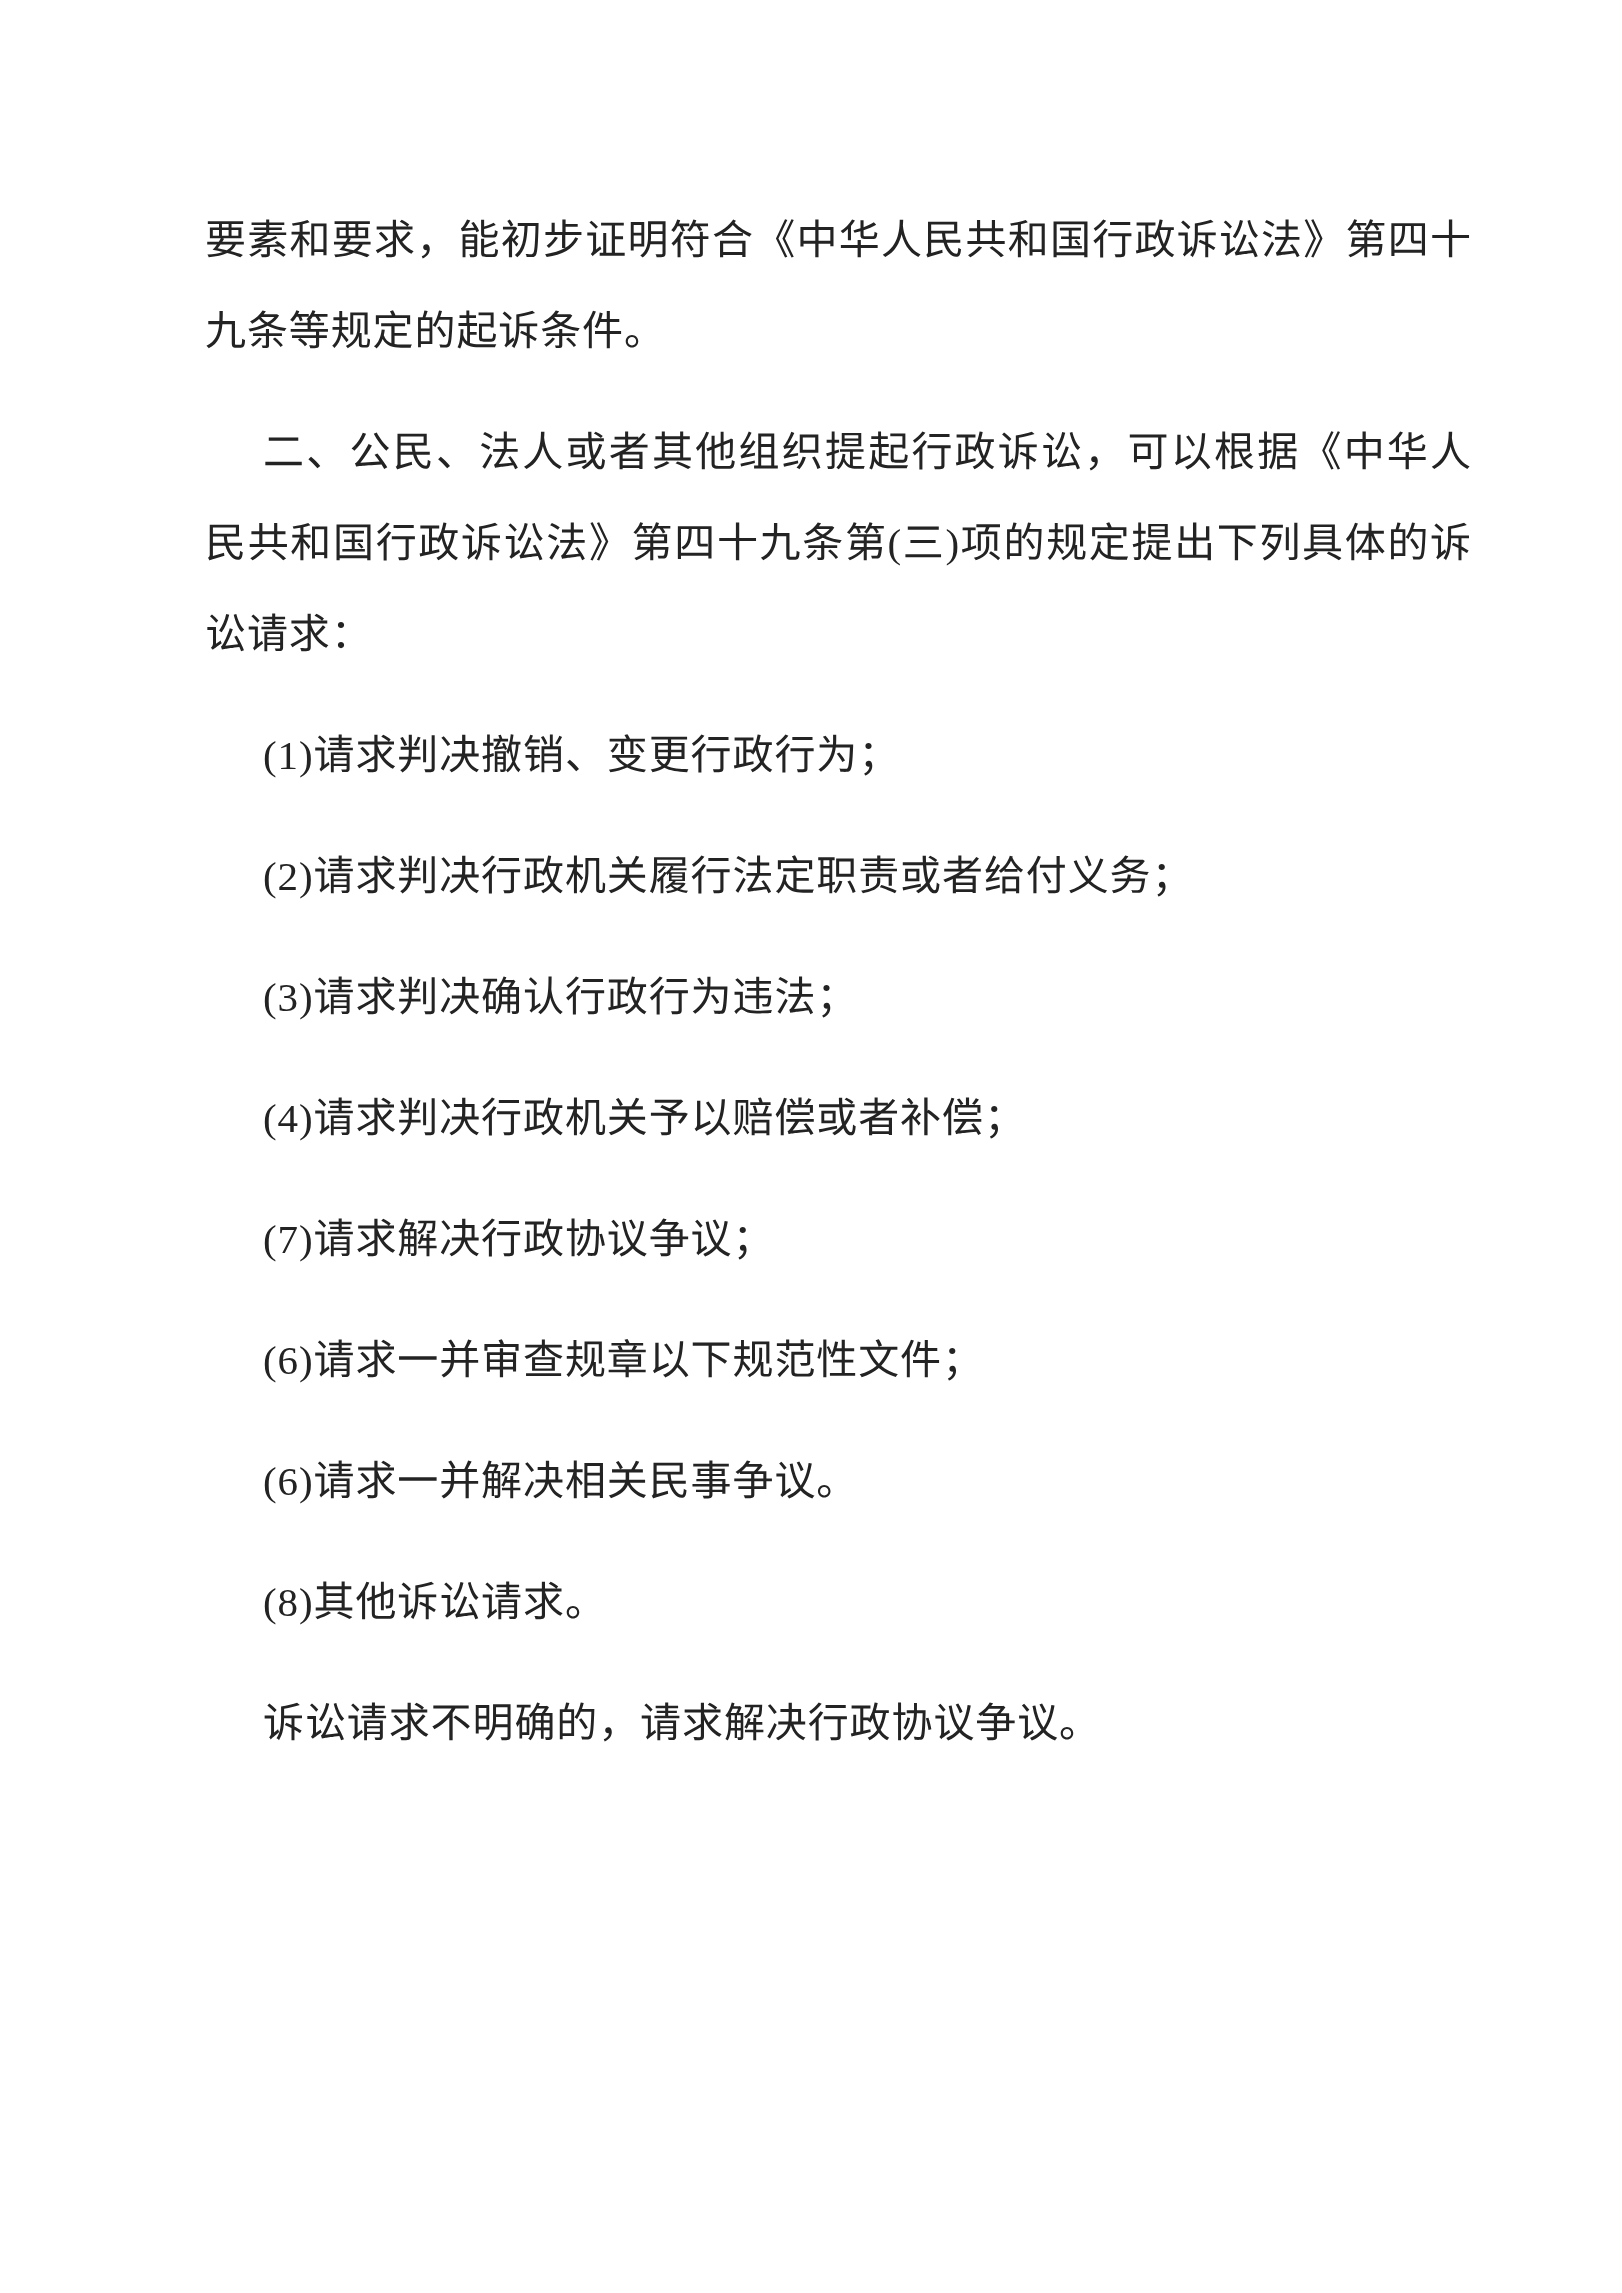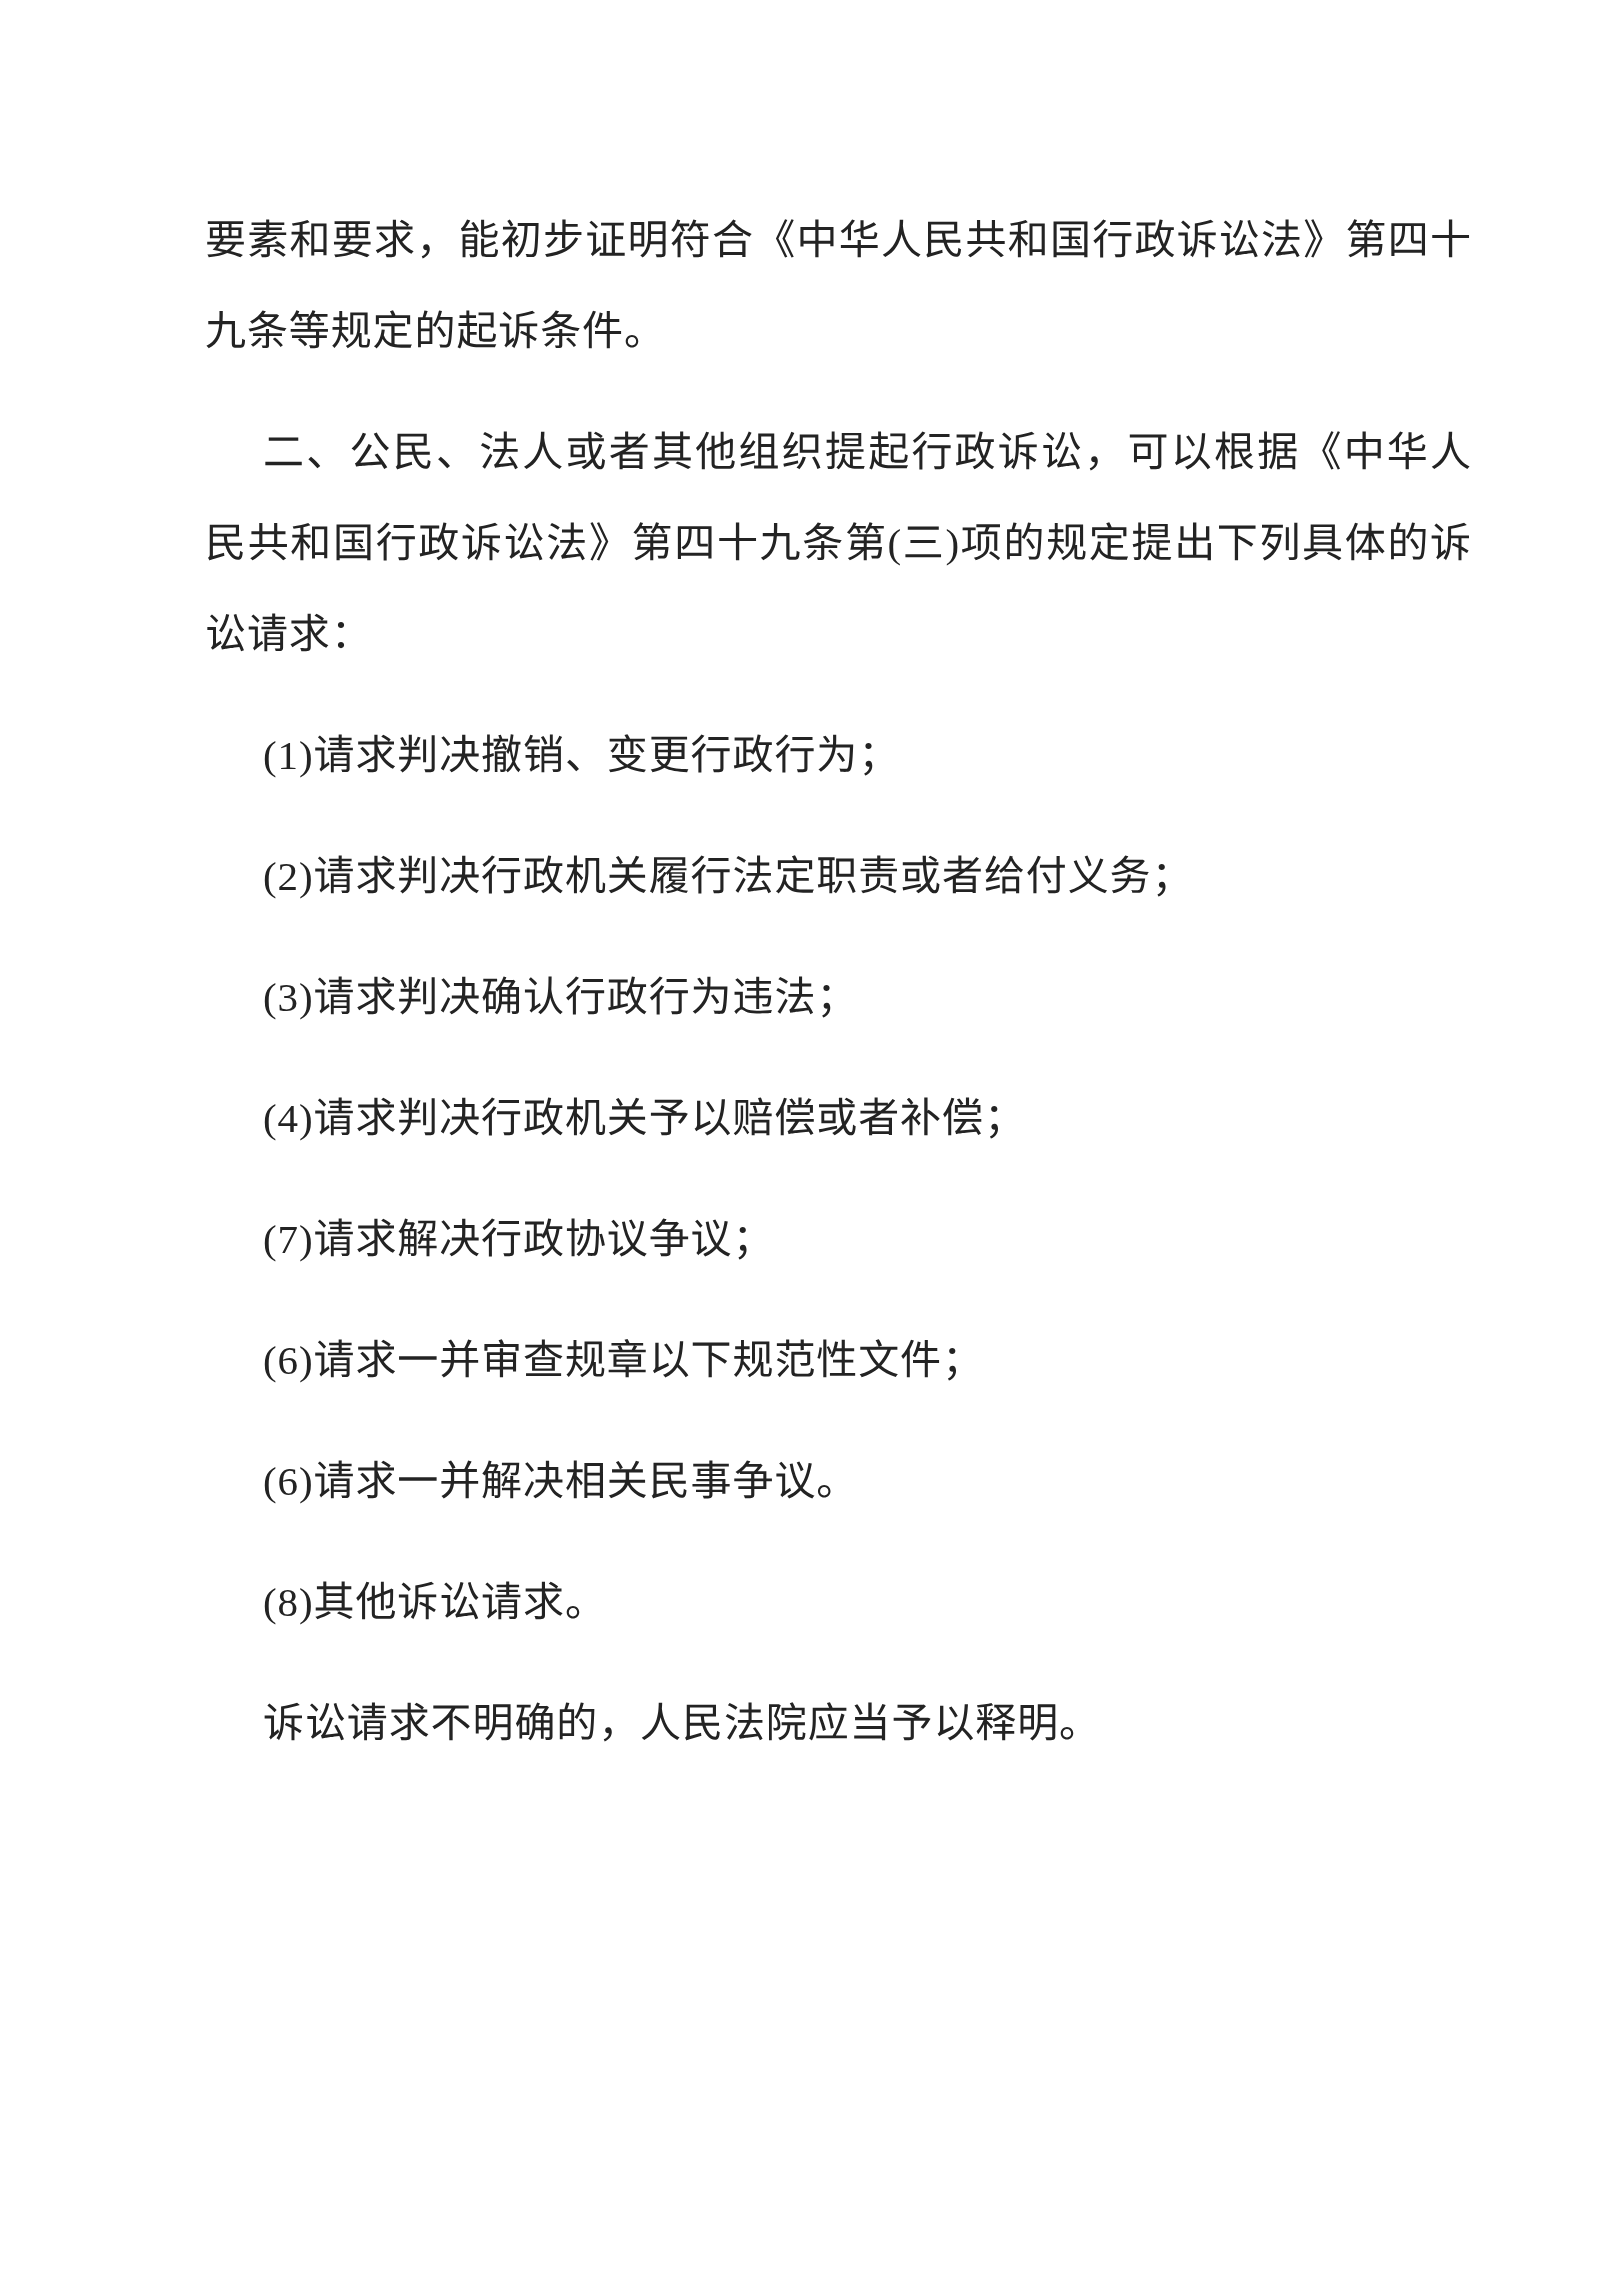--- a/index.html
+++ b/index.html
@@ -45,16 +45,16 @@
     <p class="no-indent">要素和要求，能初步证明符合《中华人民共和国行政诉讼法》第四十九条等规定的起诉条件。</p>
     <p class="indent">二、公民、法人或者其他组织提起行政诉讼，可以根据《中华人民共和国行政诉讼法》第四十九条第(三)项的规定提出下列具体的诉讼请求：</p>
     <p class="indent">(1)请求判决撤销、变更行政行为；</p>
     <p class="indent">(2)请求判决行政机关履行法定职责或者给付义务；</p>
     <p class="indent">(3)请求判决确认行政行为违法；</p>
     <p class="indent">(4)请求判决行政机关予以赔偿或者补偿；</p>
     <p class="indent">(7)请求解决行政协议争议；</p>
     <p class="indent">(6)请求一并审查规章以下规范性文件；</p>
     <p class="indent">(6)请求一并解决相关民事争议。</p>
     <p class="indent">(8)其他诉讼请求。</p>
-    <p class="indent">诉讼请求不明确的，人民法院应当予以释明。</p>
+    <p class="indent">诉讼请求不明确的，请求解决行政协议争议。</p>
   </div>
 </div>
 
 
 </body></html>

